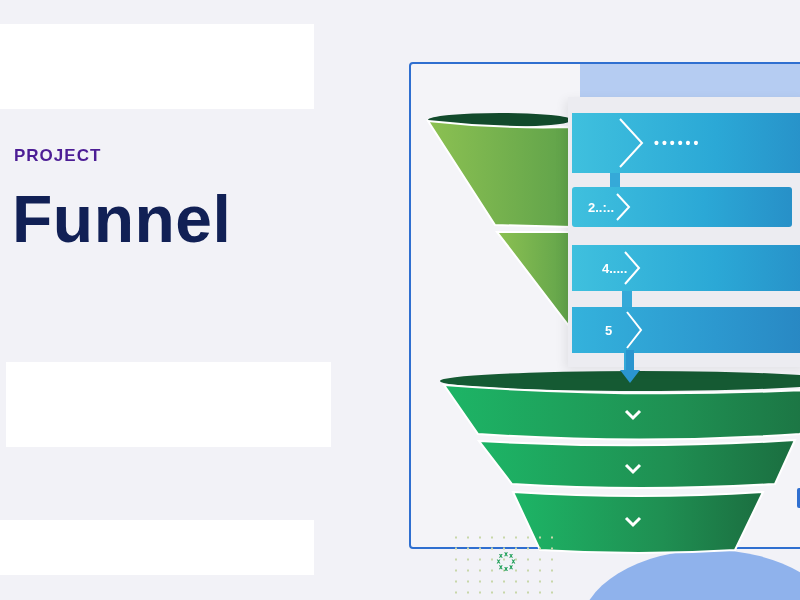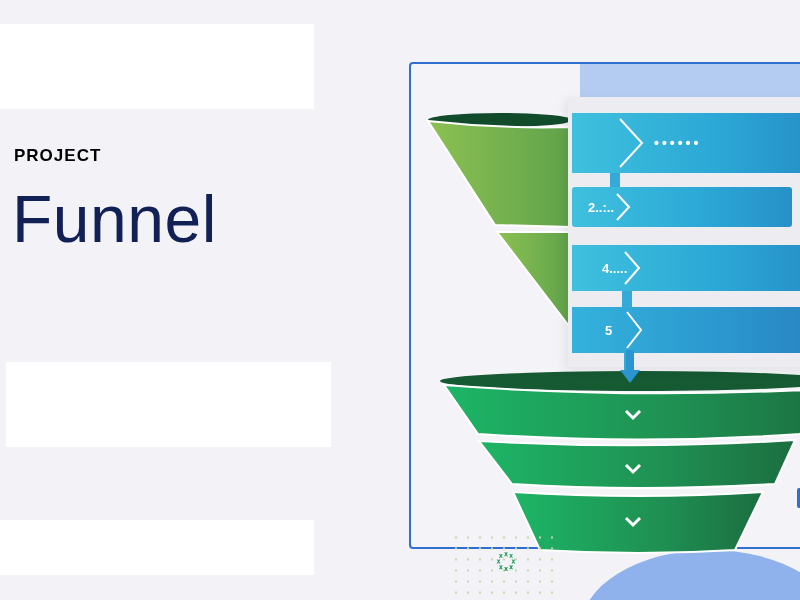--- a/index.html
+++ b/index.html
@@ -4,22 +4,22 @@
 <style>
   * { box-sizing: border-box; margin: 0; padding: 0; }
   html, body { width: 800px; height: 600px; overflow: hidden; }
   body { background: #f2f2f7; font-family: "Liberation Sans", "DejaVu Sans", sans-serif; position: relative; }
 
   .ph { position: absolute; background: #ffffff; }
   .ph-1 { left: 0; top: 24px; width: 314px; height: 85px; }
   .ph-2 { left: 6px; top: 362px; width: 325px; height: 85px; }
   .ph-3 { left: 0; top: 520px; width: 314px; height: 55px; }
 
-  .eyebrow { position: absolute; left: 14px; top: 146px; font-size: 17px; font-weight: 700; letter-spacing: 1px; color: #000000; }
-  .title { position: absolute; left: 12px; top: 182px; font-size: 66px; line-height: 74px; font-weight: 400; color: #112055; letter-spacing: 0.5px; }
+  .eyebrow { position: absolute; left: 14px; top: 146px; font-size: 17px; font-weight: 700; letter-spacing: 1px; color: #4c1d95; }
+  .title { position: absolute; left: 12px; top: 182px; font-size: 66px; line-height: 74px; font-weight: 700; color: #112055; letter-spacing: 0.5px; }
 
   .frame { position: absolute; left: 409px; top: 62px; width: 420px; height: 487px; border: 2px solid #2f6fd0; border-radius: 4px; background: #f4f4f8; }
   .frame-band { position: absolute; left: 580px; top: 64px; width: 230px; height: 34px; background: #b5ccf2; }
 
   .card { position: absolute; left: 568px; top: 97px; width: 240px; height: 270px; background: #ececf1; box-shadow: -3px 3px 10px rgba(0,0,0,0.08); }
 
   .step { position: absolute; left: 572px; height: 46px; background: linear-gradient(90deg, #3fc0de 0%, #2ba8d6 60%, #2790c8 100%); color: #fff; font-weight: 700; font-size: 13px; }
   .step-1 { top: 113px; height: 60px; width: 240px; }
   .step-2 { top: 187px; height: 40px; width: 220px; border-radius: 3px; }
   .step-3 { top: 245px; width: 240px; }

